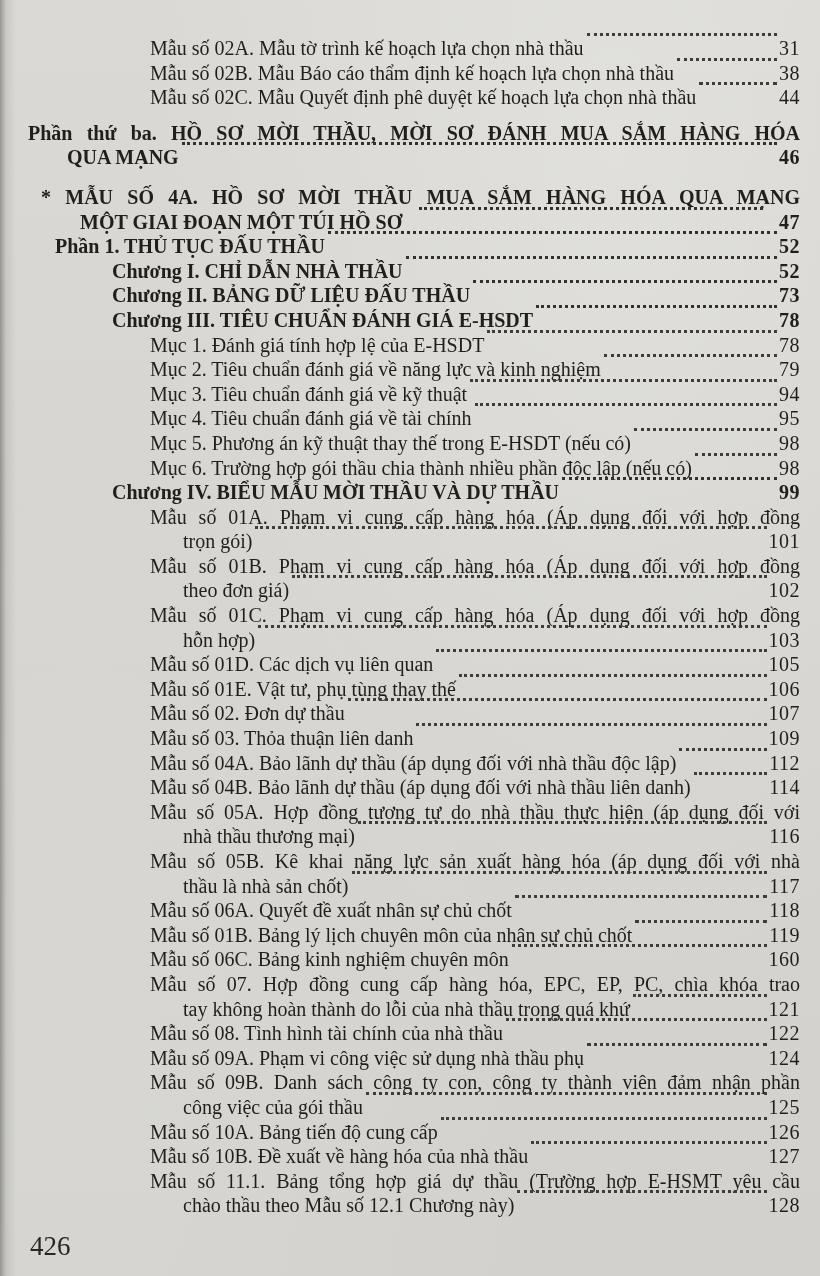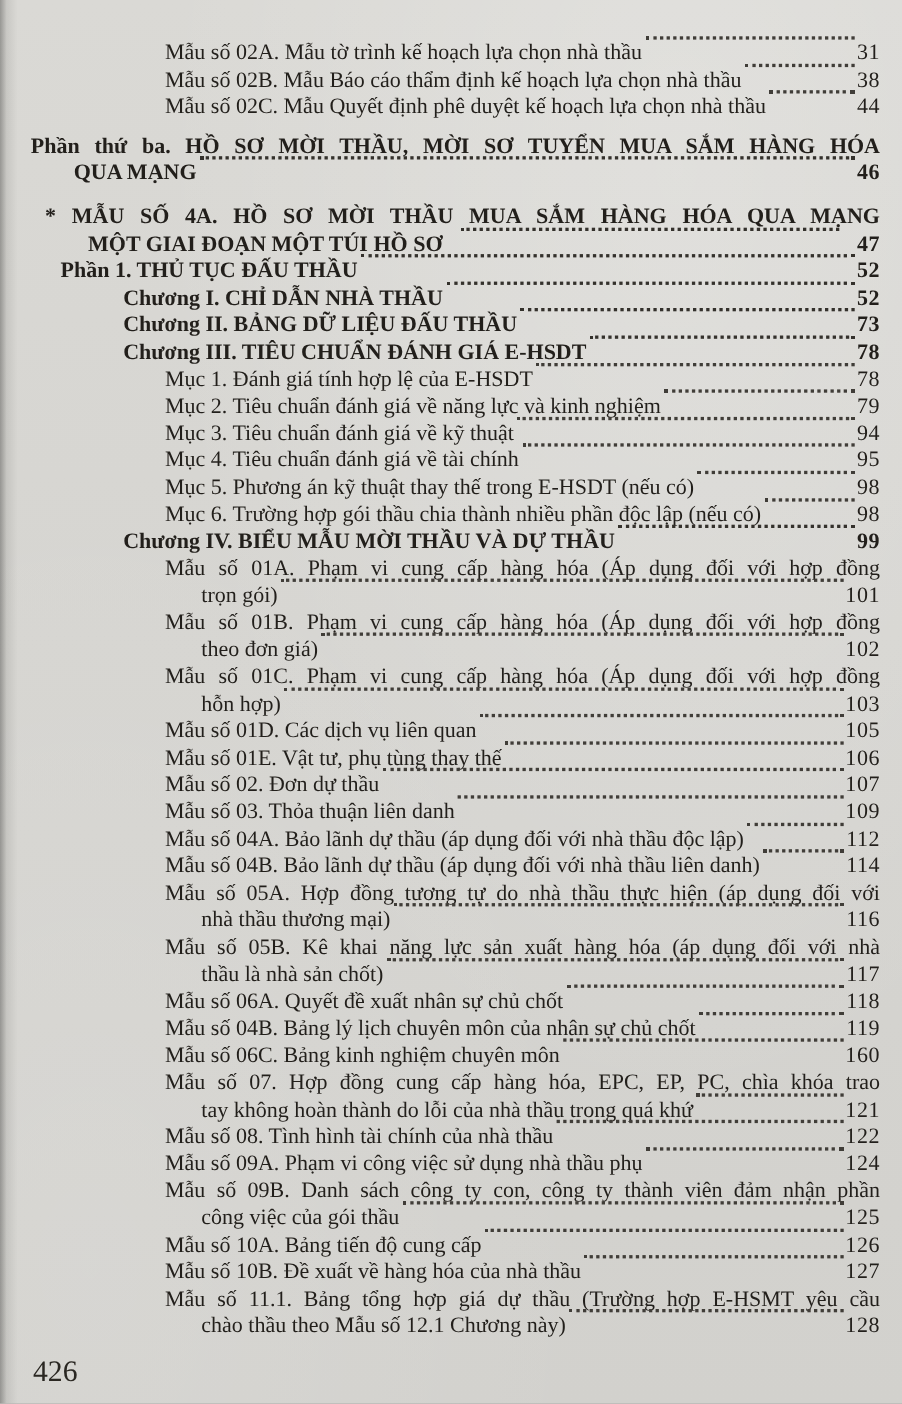--- a/index.html
+++ b/index.html
@@ -79,21 +79,21 @@
         </div>
       </div>
       <div class="entry lv4">
         <div class="line last">
           <span class="txt">Mẫu số 02C. Mẫu Quyết định phê duyệt kế hoạch lựa chọn nhà thầu </span>
           <span class="dots"></span>
           <span class="pg">44</span>
         </div>
       </div>
       <div class="entry lv0 bold">
-        <div class="line wrap">Phần thứ ba. HỒ SƠ MỜI THẦU, MỜI SƠ TUYỂN MUA SẮM HÀNG HÓA</div>
+        <div class="line wrap">Phần thứ ba. HỒ SƠ MỜI THẦU, MỜI SƠ ĐÁNH MUA SẮM HÀNG HÓA</div>
         <div class="line cont last">
           <span class="txt">QUA MẠNG </span>
           <span class="dots"></span>
           <span class="pg">46</span>
         </div>
       </div>
       <div class="entry lv1 bold">
         <div class="line wrap">* MẪU SỐ 4A. HỒ SƠ MỜI THẦU MUA SẮM HÀNG HÓA QUA MẠNG</div>
         <div class="line cont last">
           <span class="txt">MỘT GIAI ĐOẠN MỘT TÚI HỒ SƠ</span>
@@ -262,21 +262,21 @@
       </div>
       <div class="entry lv4">
         <div class="line last">
           <span class="txt">Mẫu số 06A. Quyết đề xuất nhân sự chủ chốt </span>
           <span class="dots"></span>
           <span class="pg">118</span>
         </div>
       </div>
       <div class="entry lv4">
         <div class="line last">
-          <span class="txt">Mẫu số 04B. Bảng lý lịch chuyên môn của nhân sự chủ chốt</span>
+          <span class="txt">Mẫu số 01B. Bảng lý lịch chuyên môn của nhân sự chủ chốt</span>
           <span class="dots"></span>
           <span class="pg">119</span>
         </div>
       </div>
       <div class="entry lv4">
         <div class="line last">
           <span class="txt">Mẫu số 06C. Bảng kinh nghiệm chuyên môn</span>
           <span class="dots"></span>
           <span class="pg">160</span>
         </div>

